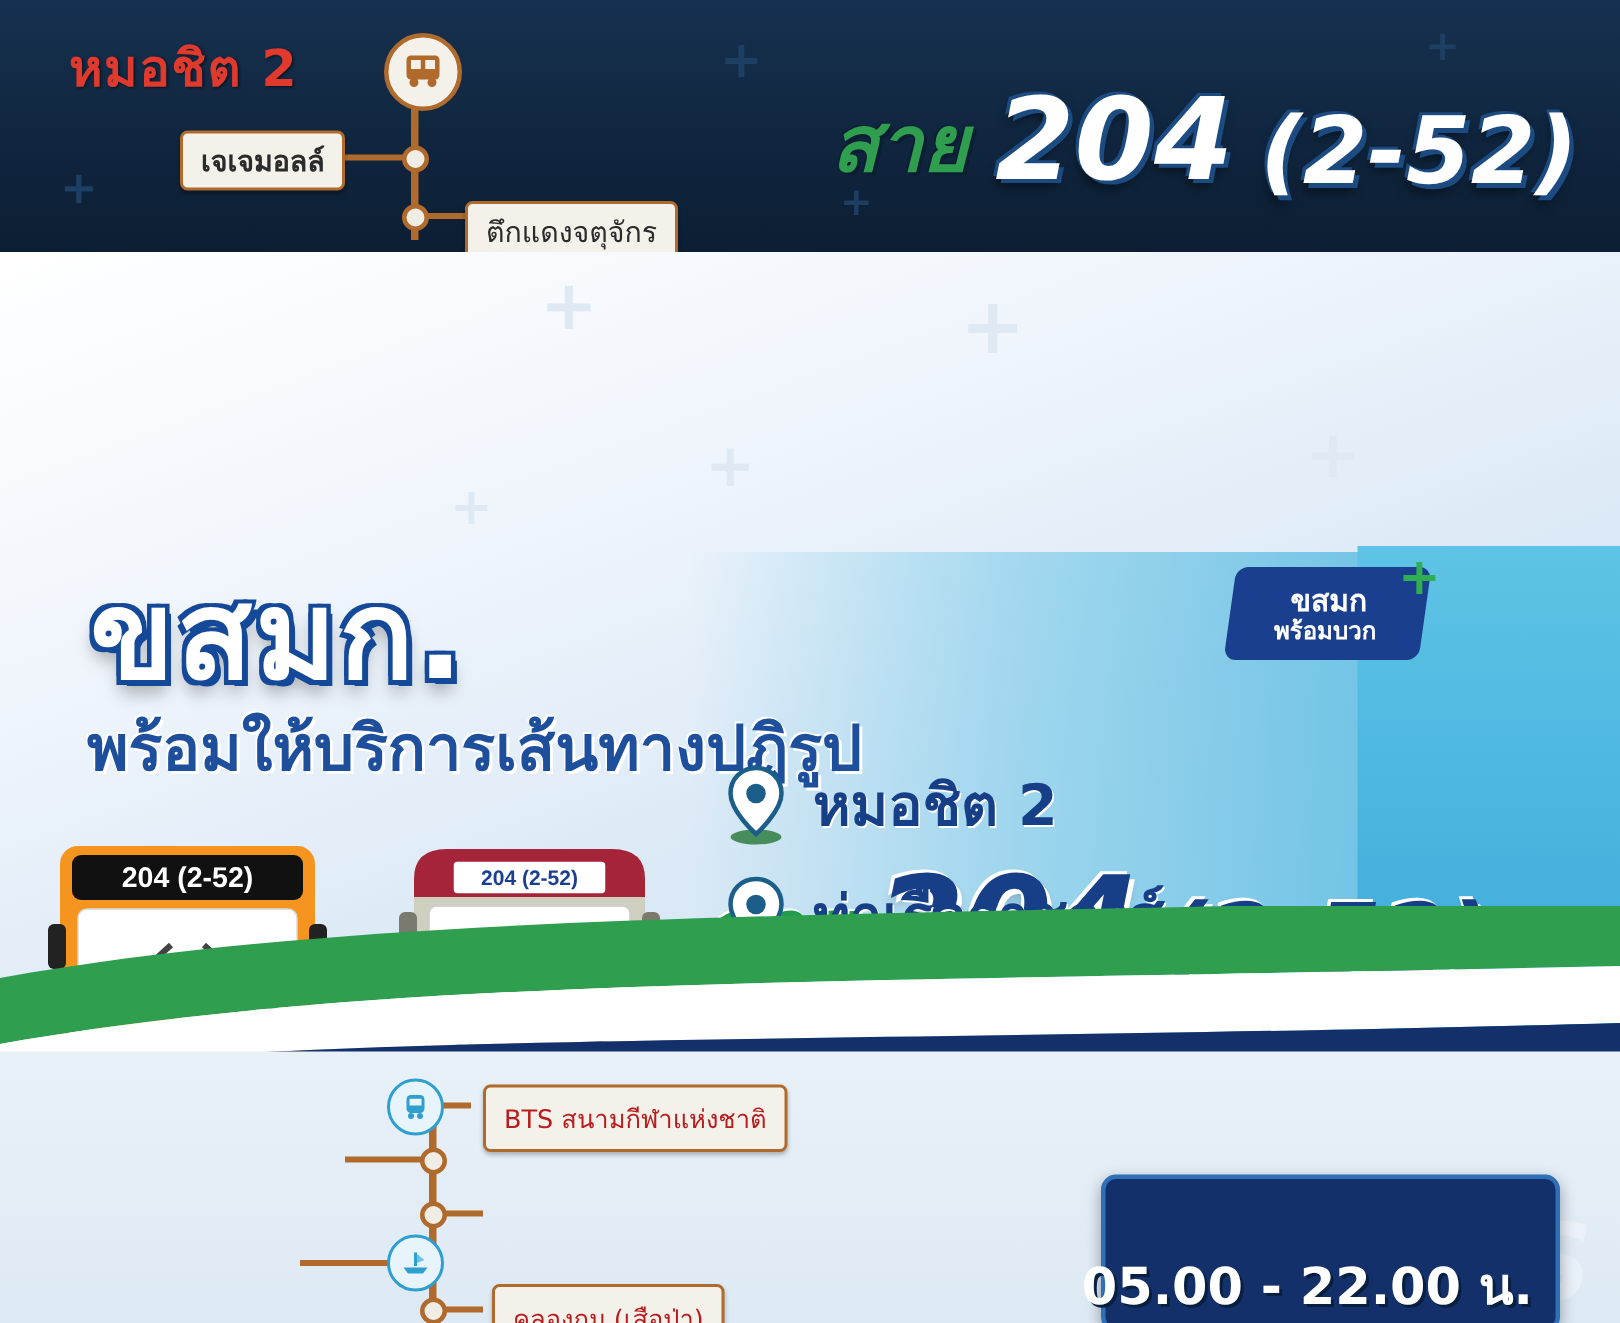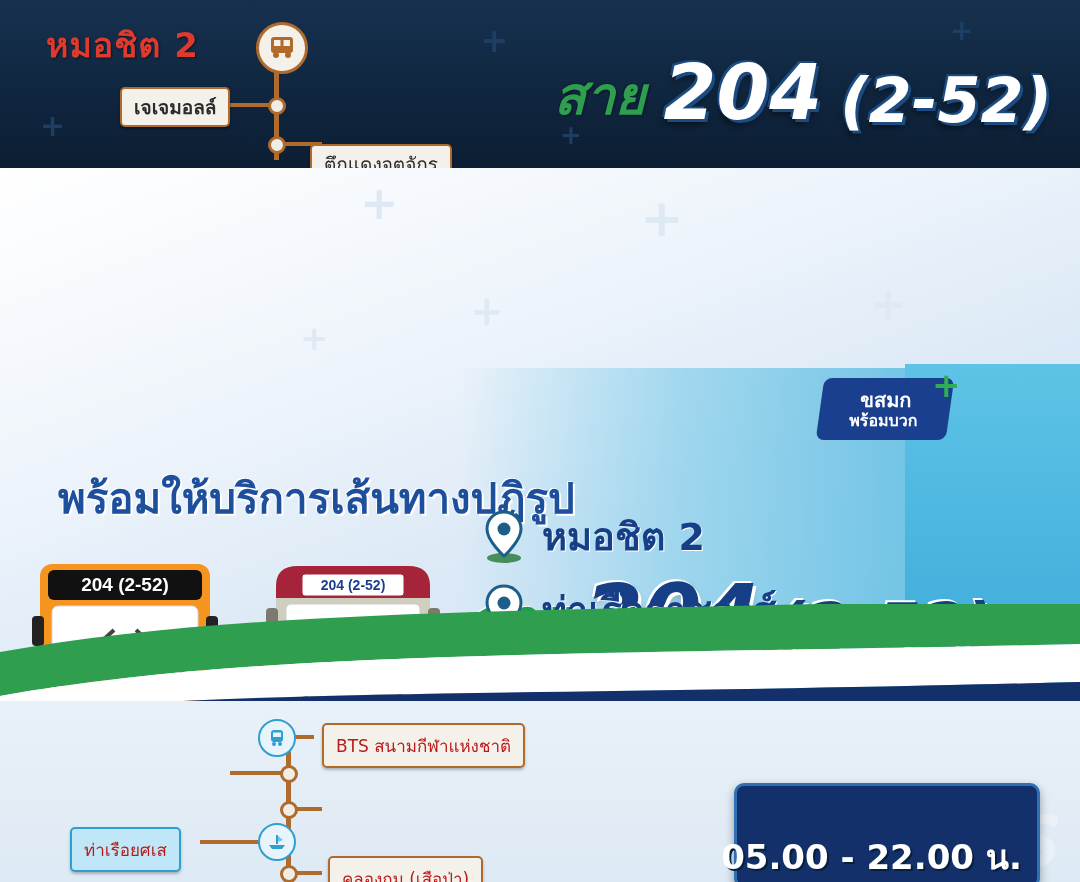--- a/index.html
+++ b/index.html
@@ -120,40 +120,41 @@
         <rect x="15.5" y="5" width="6.5" height="6" fill="#f4f1ea"></rect>
         <circle cx="8" cy="20" r="3" fill="#b06a2c"></circle>
         <circle cx="20" cy="20" r="3" fill="#b06a2c"></circle>
       </svg>
     </div>
 
     <div class="node" style="left:268px;top:97px;"></div>
     <div class="node" style="left:268px;top:136px;"></div>
 
     <div class="stop-pill" style="left:120px;top:87px;font-weight:bold;">เจเจมอลล์</div>
-    <div class="stop-pill" style="left:310px;top:144px;">ตึกแดงจตุจักร</div>
+    <div class="stop-pill" style="left:310px;top:134px;">ตึกแดงจตุจักร</div>
 
     <div class="route-top">
       <div class="sai">สาย</div>
       <div class="num">204</div>
       <div class="paren">(2-52)</div>
     </div>
   </div>
 
   <div class="main-panel">
     <div class="panel-plus" style="left:360px;top:8px;font-size:46px;">+</div>
     <div class="panel-plus" style="left:470px;top:120px;font-size:40px;">+</div>
     <div class="panel-plus" style="left:640px;top:20px;font-size:52px;">+</div>
     <div class="panel-plus" style="left:300px;top:150px;font-size:34px;">+</div>
     <div class="panel-plus" style="left:870px;top:110px;font-size:44px;">+</div>
     <div class="panel-plus" style="left:470px;top:300px;font-size:60px;color:#e4effa;">+</div>
 
     <div class="blue-wash"></div>
     <div class="cyan-right"></div>
 
+    <div class="brand-khsmk">ขสมก.</div>
     <div class="brand-sub">พร้อมให้บริการเส้นทางปฏิรูป</div>
 
     <div class="logo-khsmk">
       <span class="l1">ขสมก</span>
       <span class="l2">พร้อมบวก</span>
     </div>
     <div class="logo-plus">+</div>
 
 
     <svg class="bus-modern" viewBox="0 0 198 195">
@@ -255,21 +256,20 @@
 
     <div class="icon-circle" style="left:258px;top:122px;">
       <svg width="20" height="20" viewBox="0 0 20 20" aria-hidden="true">
         <path d="M2 13 L18 13 L15 17 L5 17 Z" fill="#2f9fd0"></path>
         <rect x="9" y="3" width="2" height="9" fill="#2f9fd0"></rect>
         <path d="M11 4 L16 8 L11 10 Z" fill="#6cc4e6"></path>
       </svg>
     </div>
 
     <div class="b-pill" style="left:322px;top:22px;">BTS สนามกีฬาแห่งชาติ</div>
-    <div class="b-pill cyan" style="left:70px;top:126px;">ท่าเรือยศเส</div>
     <div class="b-pill" style="left:328px;top:155px;">คลองถม (เสือป่า)</div>
 
   </div>
 
   <div class="news-wm">NEWS</div>
   <div class="svc-box"></div>
   <div class="svc-time">05.00 - 22.00 น.</div>
 
 </div>
 

